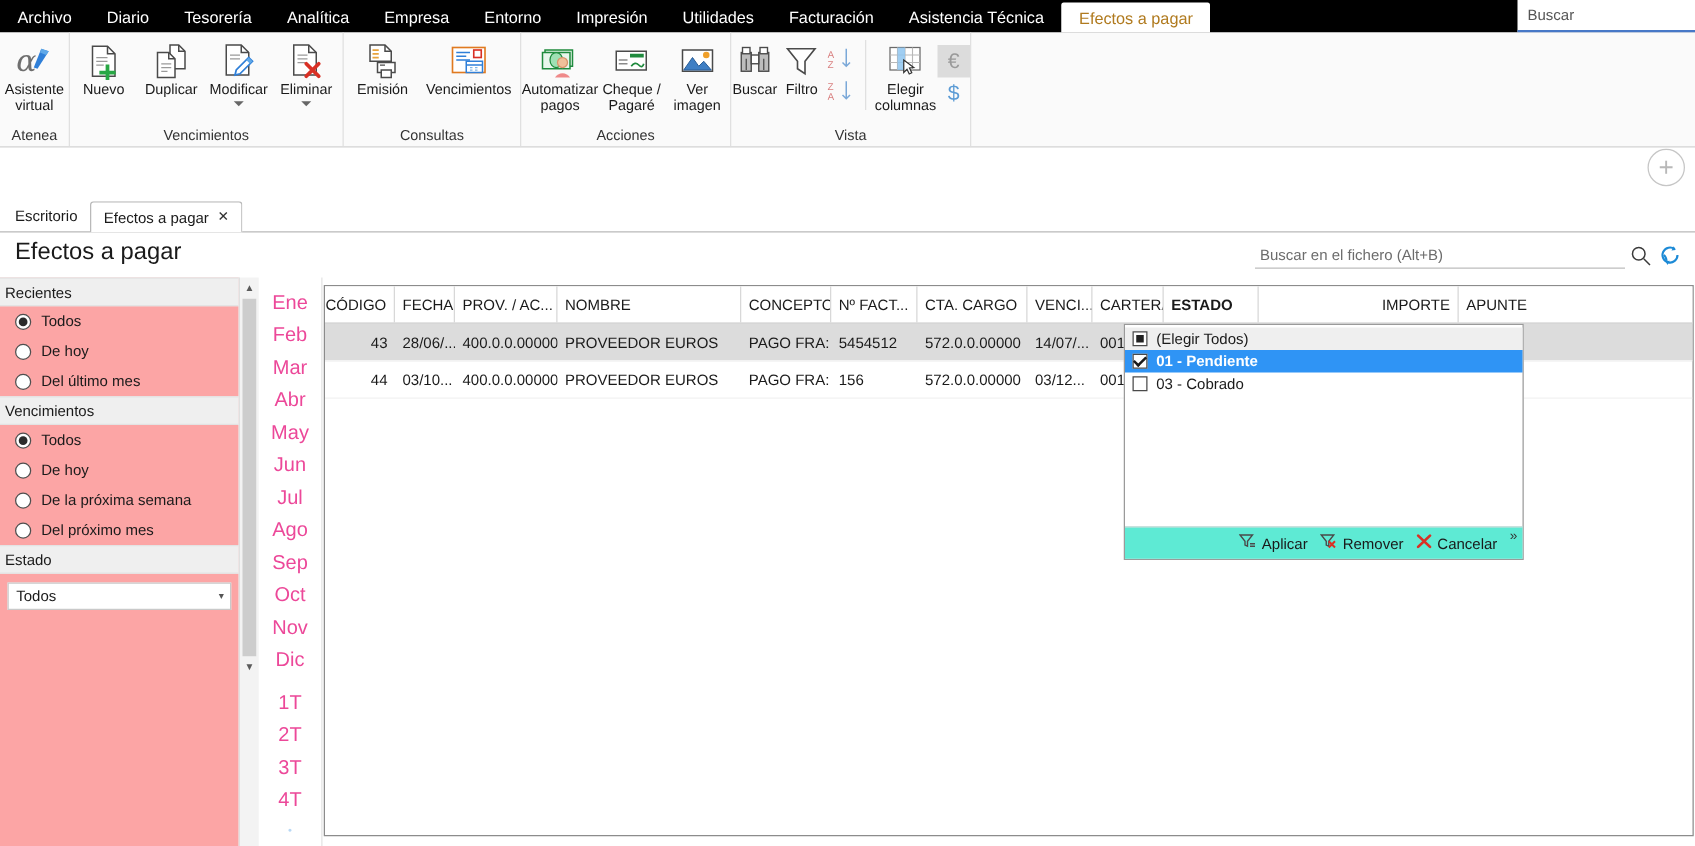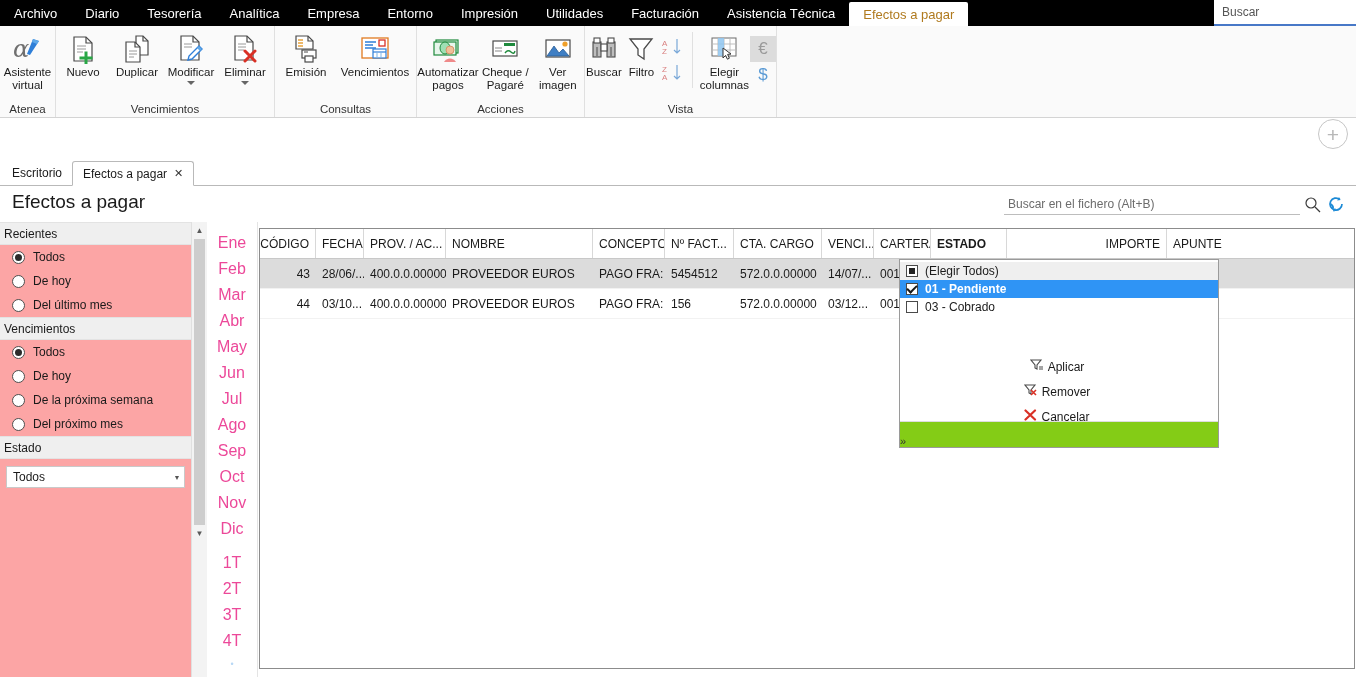--- a/index.html
+++ b/index.html
@@ -211,23 +211,23 @@
     margin-right: 7px; flex: none; display: flex;
     align-items: center; justify-content: center;
   }
   .cbx.part::after { content: ''; width: 6px; height: 6px; background: #222; }
   .cbx.checked::after {
     content: ''; width: 8px; height: 4px; margin-top: -2px;
     border-left: 2px solid #1a1a1a; border-bottom: 2px solid #1a1a1a;
     transform: rotate(-45deg);
   }
   .fp-foot {
-    height: 26px; background: #84cc16; border-top: 1px solid #dddddd;
+    height: 26px; background: #5eead4; border-top: 1px solid #dddddd;
     display: flex; align-items: center; justify-content: flex-end;
-    padding-right: 4px; gap: 10px; flex-direction: column;
+    padding-right: 4px; gap: 10px;
   }
   .fp-btn {
     display: flex; align-items: center; gap: 4px;
     font-size: 12px; color: #1a1a1a; cursor: default;
   }
   .fp-more { font-size: 11px; color: #333; align-self: flex-start; margin-top: 1px; }
 </style>
 </head>
 <body>
 

